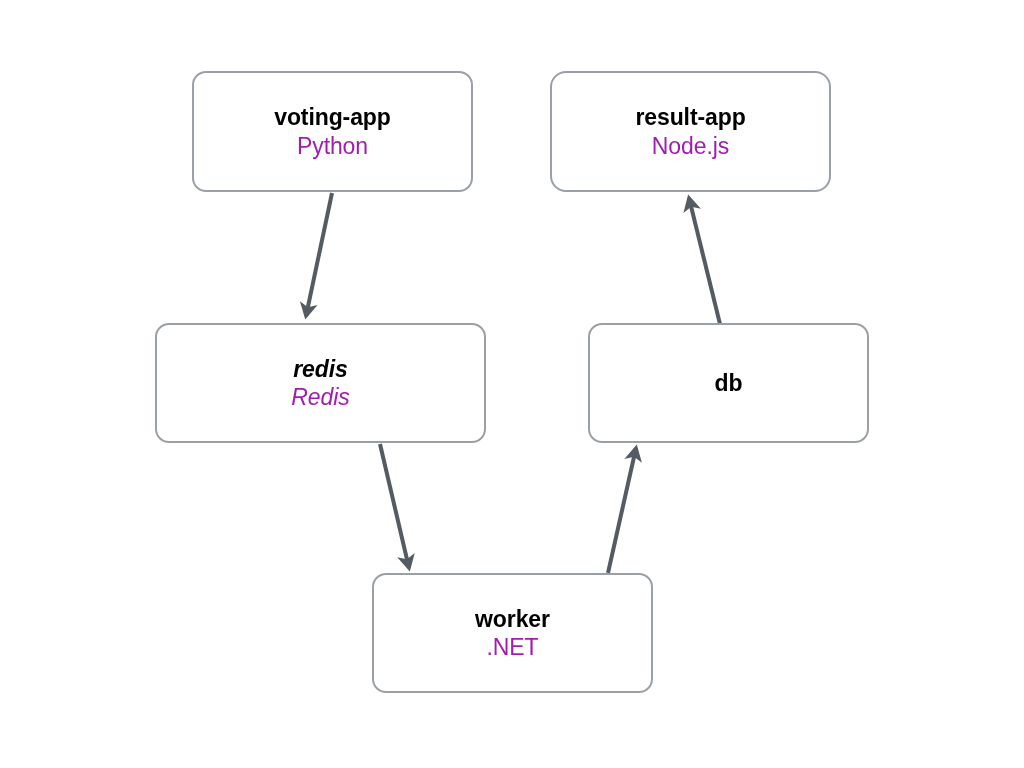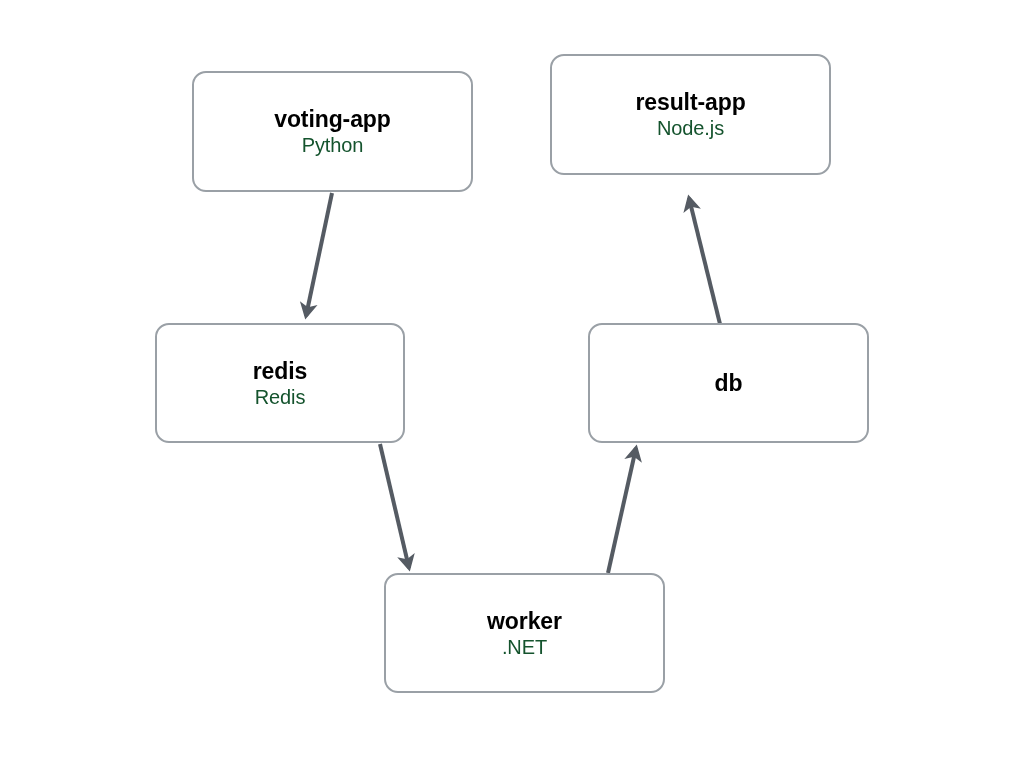--- a/index.html
+++ b/index.html
@@ -40,23 +40,23 @@
   }
   .node-title {
     font-size: 23px;
     font-weight: bold;
     color: #000000;
     line-height: 1.22;
     letter-spacing: -0.1px;
     white-space: nowrap;
   }
   .node-subtitle {
-    font-size: 20px;
+    font-size: 23px;
     font-weight: normal;
-    color: #14532d;
+    color: #a21caf;
     line-height: 1.22;
     letter-spacing: -0.1px;
     white-space: nowrap;
   }
 </style>
 </head>
 <body>
 
 <div id="canvas" style="background: rgb(255, 255, 255);">
 
@@ -72,32 +72,32 @@
         <line x1="608" y1="573" x2="636" y2="448" stroke="#555b63" stroke-width="4" stroke-linecap="butt" marker-end="url(#arrowhead)"></line>
         <line x1="720" y1="324" x2="689" y2="198" stroke="#555b63" stroke-width="4" stroke-linecap="butt" marker-end="url(#arrowhead)"></line>
       </g>
   </svg>
 
   <div class="node" style="left: 192px; top: 71px; width: 281px; height: 121px; border-color: rgb(154, 160, 166); background: rgb(255, 255, 255);">
     <div class="node-title">voting-app</div>
     <div class="node-subtitle">Python</div>
   </div>
 
-  <div class="node" style="left: 550px; top: 54px; width: 281px; height: 121px; border-color: rgb(154, 160, 166); background: rgb(255, 255, 255);">
+  <div class="node" style="left: 550px; top: 71px; width: 281px; height: 121px; border-color: rgb(154, 160, 166); background: rgb(255, 255, 255); border-radius: 16px;">
     <div class="node-title">result-app</div>
     <div class="node-subtitle">Node.js</div>
   </div>
 
-  <div class="node" style="left: 155px; top: 323px; width: 250px; height: 120px; border-color: rgb(154, 160, 166); background: rgb(255, 255, 255);">
+  <div class="node" style="left: 155px; top: 323px; width: 331px; height: 120px; border-color: rgb(154, 160, 166); background: rgb(255, 255, 255); font-style: italic;">
     <div class="node-title">redis</div>
     <div class="node-subtitle">Redis</div>
   </div>
 
   <div class="node" style="left: 588px; top: 323px; width: 281px; height: 120px; border-color: rgb(154, 160, 166); background: rgb(255, 255, 255); gap: 36px;">
     <div class="node-title">db</div>
   </div>
 
-  <div class="node" style="left: 384px; top: 573px; width: 281px; height: 120px; border-color: rgb(154, 160, 166); background: rgb(255, 255, 255);">
+  <div class="node" style="left: 372px; top: 573px; width: 281px; height: 120px; border-color: rgb(154, 160, 166); background: rgb(255, 255, 255);">
     <div class="node-title">worker</div>
     <div class="node-subtitle">.NET</div>
   </div>
 
 </div>
 
 </body></html>

